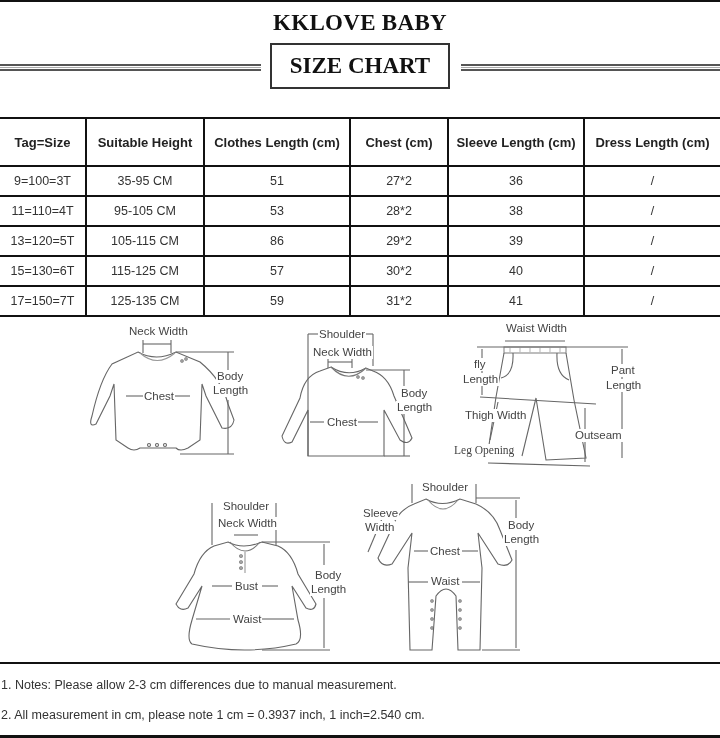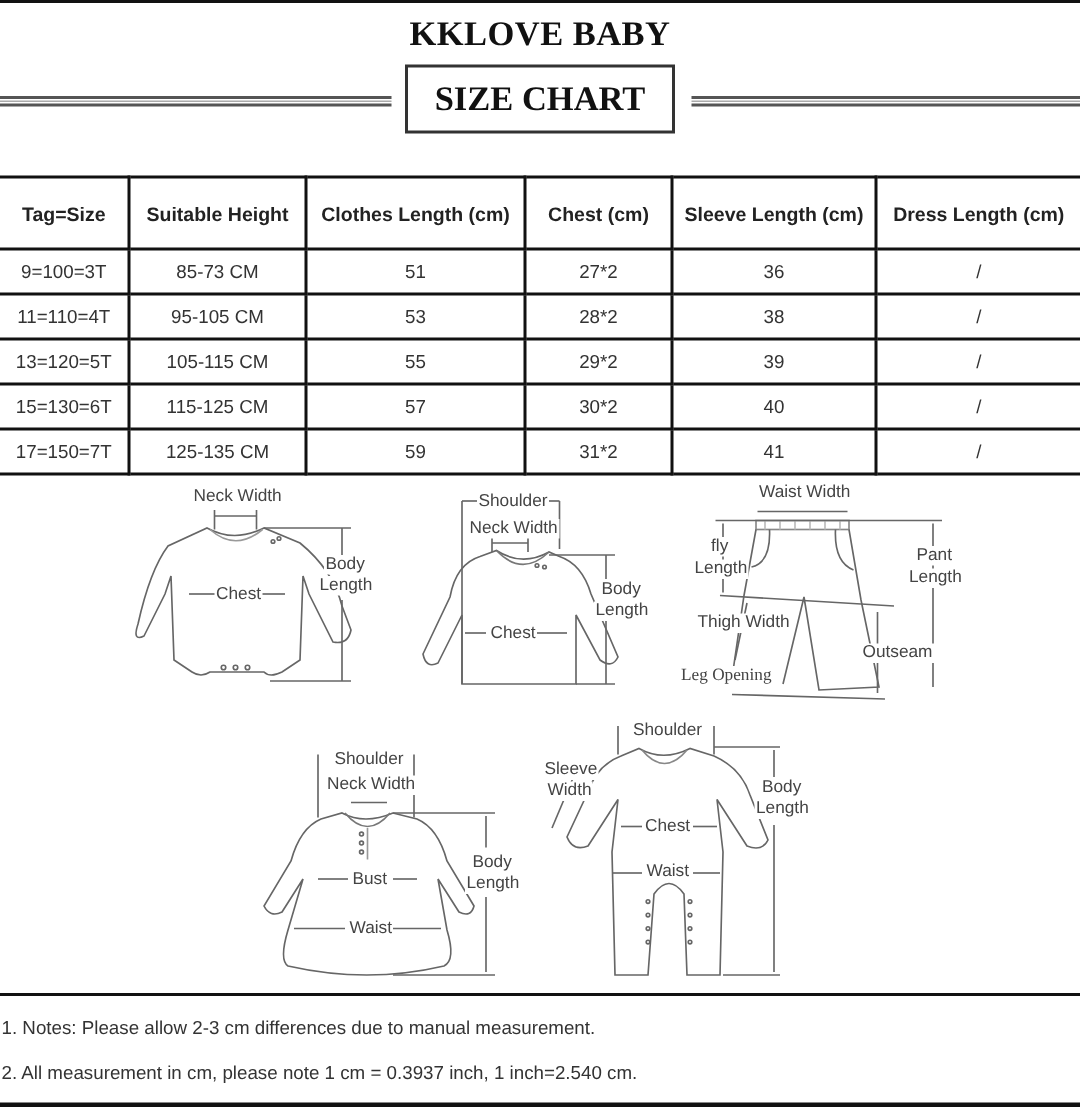--- a/index.html
+++ b/index.html
@@ -58,38 +58,38 @@
       <th>Suitable Height</th>
       <th>Clothes Length (cm)</th>
       <th>Chest (cm)</th>
       <th>Sleeve Length (cm)</th>
       <th>Dress Length (cm)</th>
     </tr>
   </thead>
   <tbody>
     <tr>
       <td>9=100=3T</td>
-      <td>85-73 CM</td>
+      <td>35-95 CM</td>
       <td>51</td>
       <td>27*2</td>
       <td>36</td>
       <td>/</td>
     </tr>
     <tr>
       <td>11=110=4T</td>
       <td>95-105 CM</td>
       <td>53</td>
       <td>28*2</td>
       <td>38</td>
       <td>/</td>
     </tr>
     <tr>
       <td>13=120=5T</td>
       <td>105-115 CM</td>
-      <td>55</td>
+      <td>86</td>
       <td>29*2</td>
       <td>39</td>
       <td>/</td>
     </tr>
     <tr>
       <td>15=130=6T</td>
       <td>115-125 CM</td>
       <td>57</td>
       <td>30*2</td>
       <td>40</td>

